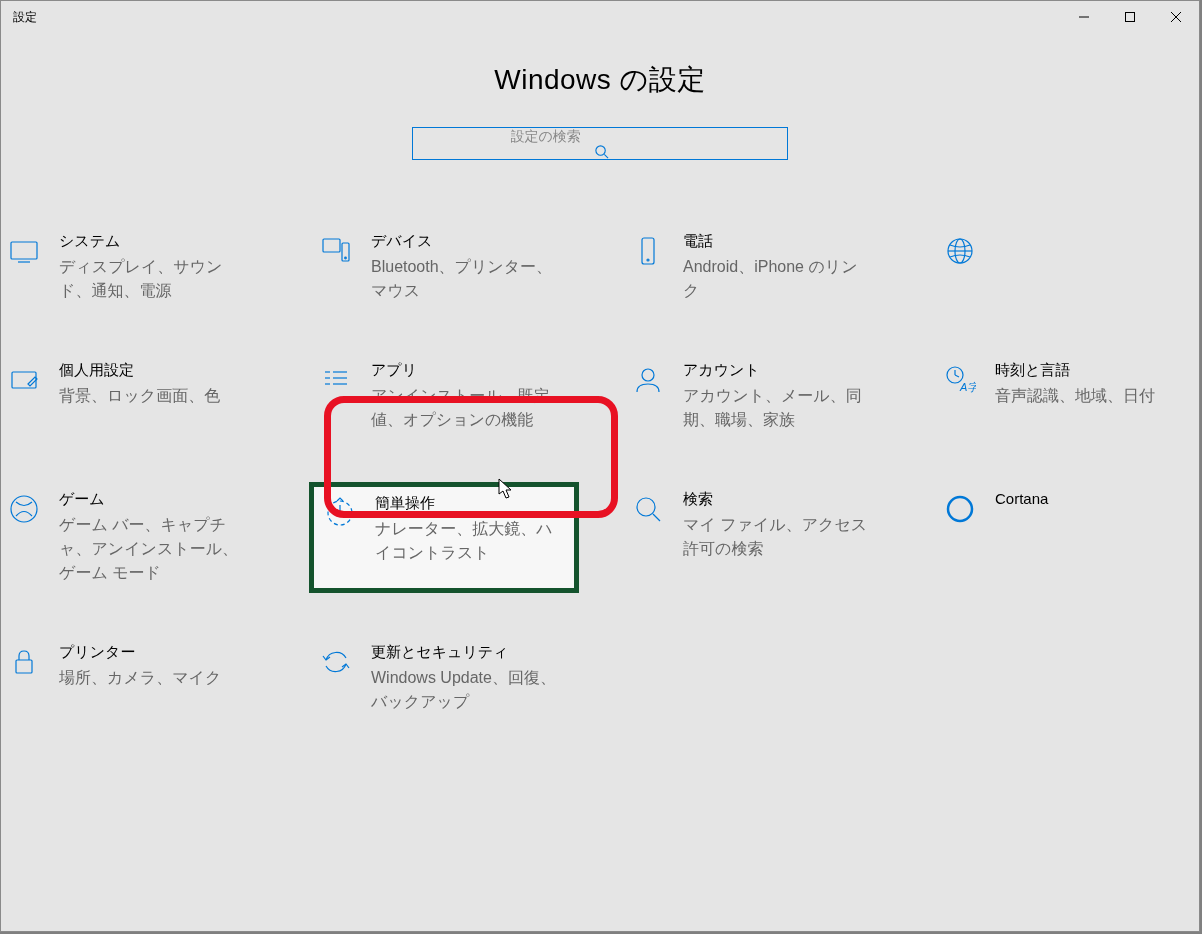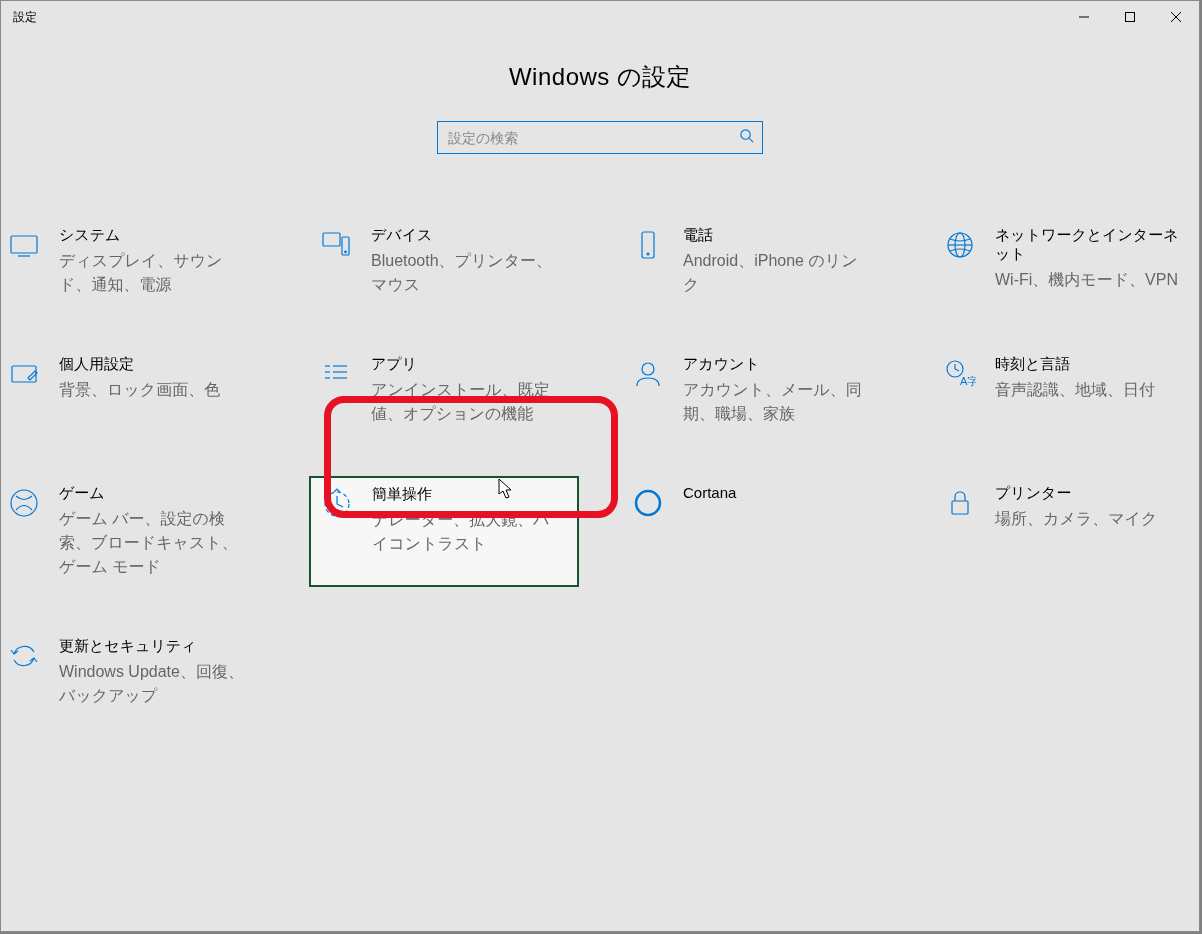--- a/index.html
+++ b/index.html
@@ -4,34 +4,34 @@
 <style>
 * { margin:0; padding:0; box-sizing:border-box; font-family:"Yu Gothic UI","Segoe UI",Meiryo,sans-serif; }
 body { width:1202px; height:934px; background:#808080; overflow:hidden; }
 .window { position:absolute; left:0; top:0; width:1200px; height:932px; background:#e5e5e5; border:1px solid #8a8a8a; }
 .titlebar { height:32px; display:flex; align-items:center; justify-content:space-between; padding-left:12px; }
 .titlebar-title { font-size:12px; color:#000; }
 .win-controls { display:flex; height:100%; }
 .win-btn { width:46px; height:32px; display:flex; align-items:center; justify-content:center; color:#000; }
 .win-btn svg { width:10px; height:10px; }
 .content { padding:28px 30px 30px; }
-.page-title { text-align:center; font-size:24px; font-weight:400; color:#000; margin-bottom:28px; letter-spacing:0.5px; }
+.page-title { text-align:center; font-size:28px; font-weight:400; color:#000; margin-bottom:28px; letter-spacing:0.5px; }
 .search-wrap { display:flex; justify-content:center; margin-bottom:64px; }
-.search { width:326px; height:33px; border:1px solid #0078d7; display:flex; align-items:center; padding:0 8px 0 10px; }
+.search { width:376px; height:33px; border:1px solid #0078d7; display:flex; align-items:center; padding:0 8px 0 10px;flex-direction:column; }
 .search input { flex:1; border:none; outline:none; font-size:14px; color:#555; background:transparent; }
 .search input::placeholder { color:#888; }
 .search-icon { color:#0078d7; }
 .grid { display:grid; grid-template-columns:repeat(4,270px); column-gap:0; row-gap:38px; justify-content:center; margin:0 auto;gap:42px; }
 .tile { display:flex; align-items:flex-start; padding:8px 10px; cursor:default; min-height:78px; }
-.tile-icon { width:34px; height:34px; margin-right:18px; margin-top:2px; flex-shrink:0; display:flex; align-items:center; justify-content:center; color:#0078d7; }
+.tile-icon { width:34px; height:34px; margin-right:18px; margin-top:2px; flex-shrink:0; display:flex; align-items:center; justify-content:center; color:#0078d7;font-style:italic; }
 .tile-icon svg { width:32px; height:32px; stroke:#0078d7; fill:none; stroke-width:1.2; }
 .tile-text { flex:1; padding-right:8px; }
 .tile-title { font-size:15px; color:#000; margin-bottom:4px; }
 .tile-desc { font-size:16px; color:#666; line-height:1.5; }
-.tile.hovered { background:#f7f7f7; border:2px solid #14532d; padding:7px 9px; }
+.tile.hovered { background:#f7f7f7; border:5px solid #14532d; padding:7px 9px; }
 .highlight-box { position:absolute; border:7px solid #e81123; border-radius:20px; pointer-events:none; }
 .cursor { position:absolute; width:16px; height:22px; pointer-events:none; }
 .cursor svg { width:16px; height:22px; }
 </style>
 </head>
 <body>
 
 <div class="window">
   <div class="titlebar">
     <div class="titlebar-title">設定</div>
@@ -114,24 +114,20 @@
 
       <div class="tile">
         <div class="tile-icon">
             <svg viewBox="0 0 32 32">
               <circle cx="16" cy="16" r="12"></circle>
               <ellipse cx="16" cy="16" rx="5" ry="12"></ellipse>
               <line x1="4" y1="16" x2="28" y2="16"></line>
               <path d="M6 10 Q16 14 26 10 M6 22 Q16 18 26 22"></path>
             </svg>
           </div>
-        <div class="tile-text">
-            <div class="tile-title">ネットワークとインターネット</div>
-            <div class="tile-desc">Wi-Fi、機内モード、VPN</div>
-          </div>
       </div>
 
       <div class="tile">
         <div class="tile-icon">
             <svg viewBox="0 0 32 32">
               <rect x="4" y="8" width="24" height="16" rx="1"></rect>
               <path d="M20 20 L27 13 L29 15 L22 22 Z"></path>
             </svg>
           </div>
         <div class="tile-text">
@@ -187,38 +183,50 @@
 
       <div class="tile">
         <div class="tile-icon">
             <svg viewBox="0 0 32 32">
               <circle cx="16" cy="16" r="13"></circle>
               <path d="M8 9 Q16 16 24 9 M8 23 Q16 14 24 23"></path>
             </svg>
           </div>
         <div class="tile-text">
             <div class="tile-title">ゲーム</div>
-            <div class="tile-desc">ゲーム バー、設定の検索、ブロードキャスト、ゲーム モード</div>
+            <div class="tile-desc">ゲーム バー、キャプチャ、アンインストール、ゲーム モード</div>
           </div>
       </div>
 
       <div class="tile hovered">
         <div class="tile-icon">
             <svg viewBox="0 0 32 32">
               <circle cx="16" cy="16" r="12" stroke-dasharray="4 3"></circle>
               <path d="M16 8 L16 16 L22 19"></path>
               <path d="M13 4 L16 1 L19 4"></path>
             </svg>
           </div>
         <div class="tile-text">
             <div class="tile-title">簡単操作</div>
             <div class="tile-desc">ナレーター、拡大鏡、ハイコントラスト</div>
           </div>
       </div>
 
+      <div class="tile">
+        <div class="tile-icon">
+            <svg viewBox="0 0 32 32">
+              <circle cx="14" cy="14" r="9"></circle>
+              <line x1="21" y1="21" x2="28" y2="28"></line>
+            </svg>
+          </div>
+        <div class="tile-text">
+            <div class="tile-title">検索</div>
+            <div class="tile-desc">マイ ファイル、アクセス許可の検索</div>
+          </div>
+      </div>
 
       <div class="tile">
         <div class="tile-icon">
             <svg viewBox="0 0 32 32">
               <circle cx="16" cy="16" r="12" stroke-width="2.5"></circle>
             </svg>
           </div>
         <div class="tile-text">
             <div class="tile-title">Cortana</div>
           </div>

